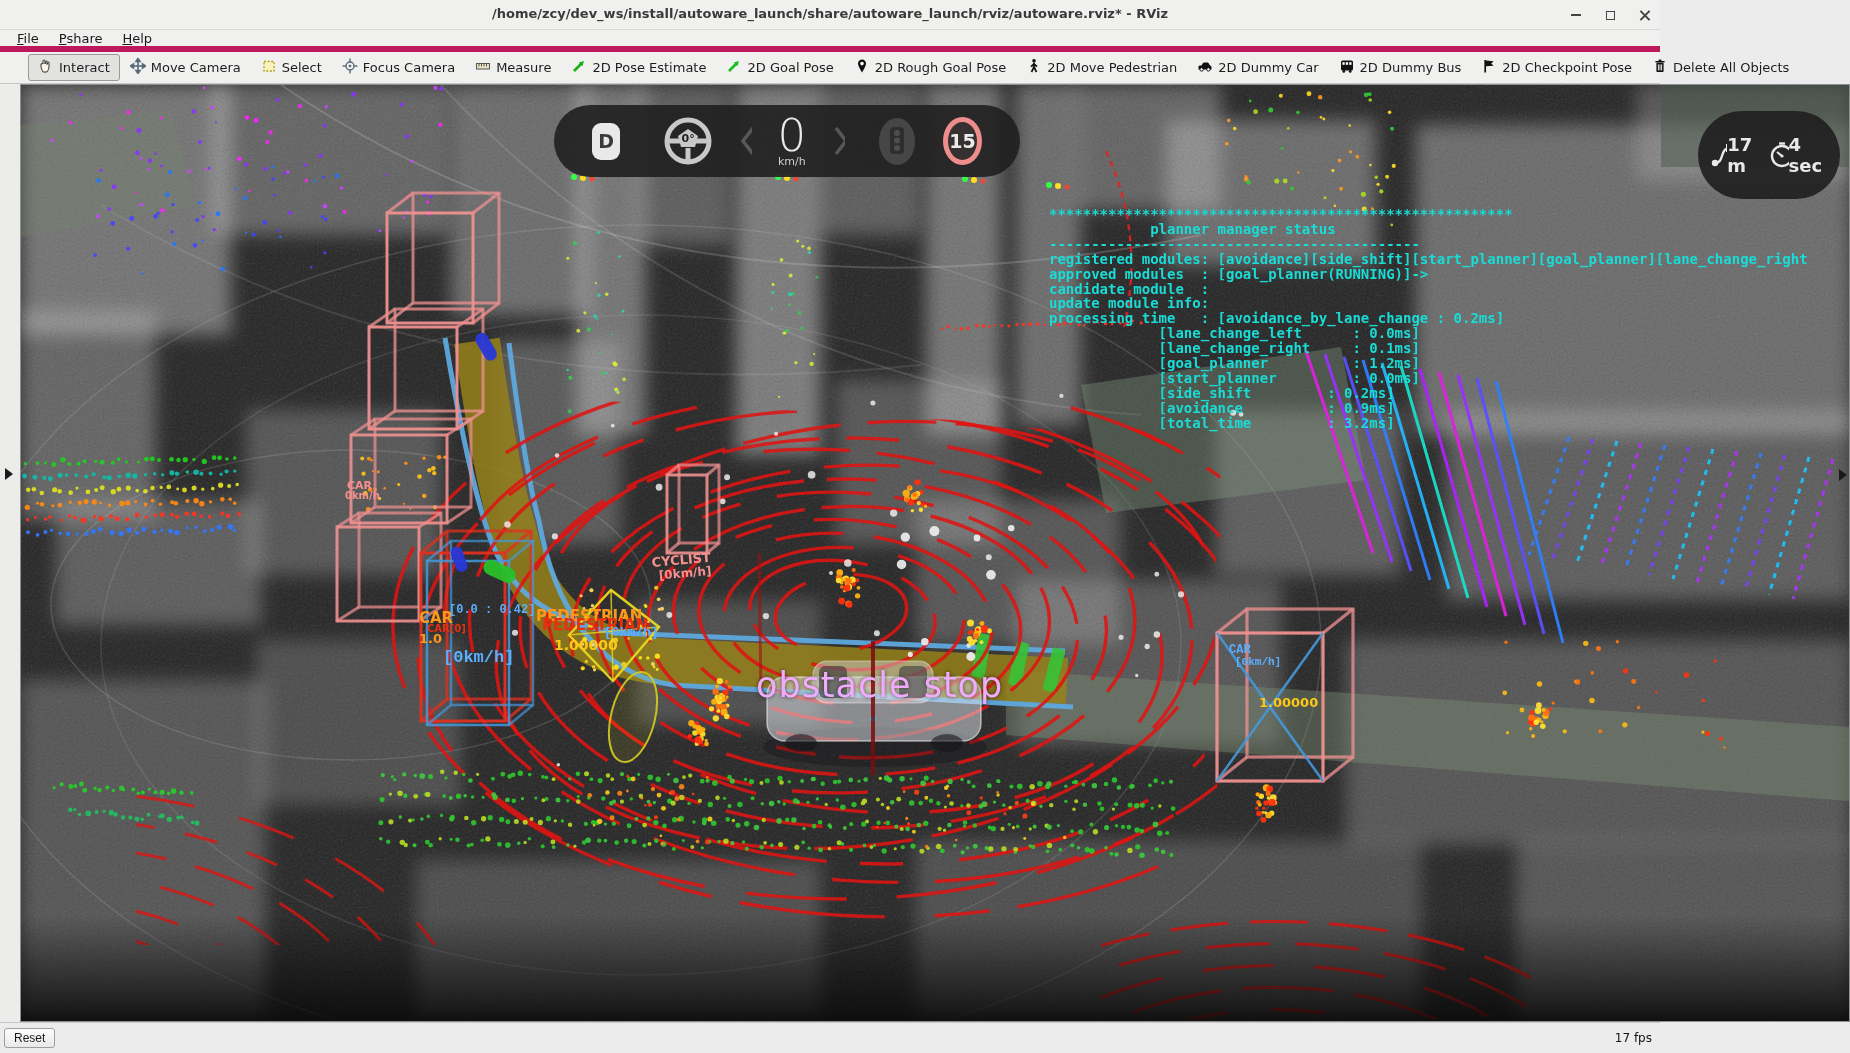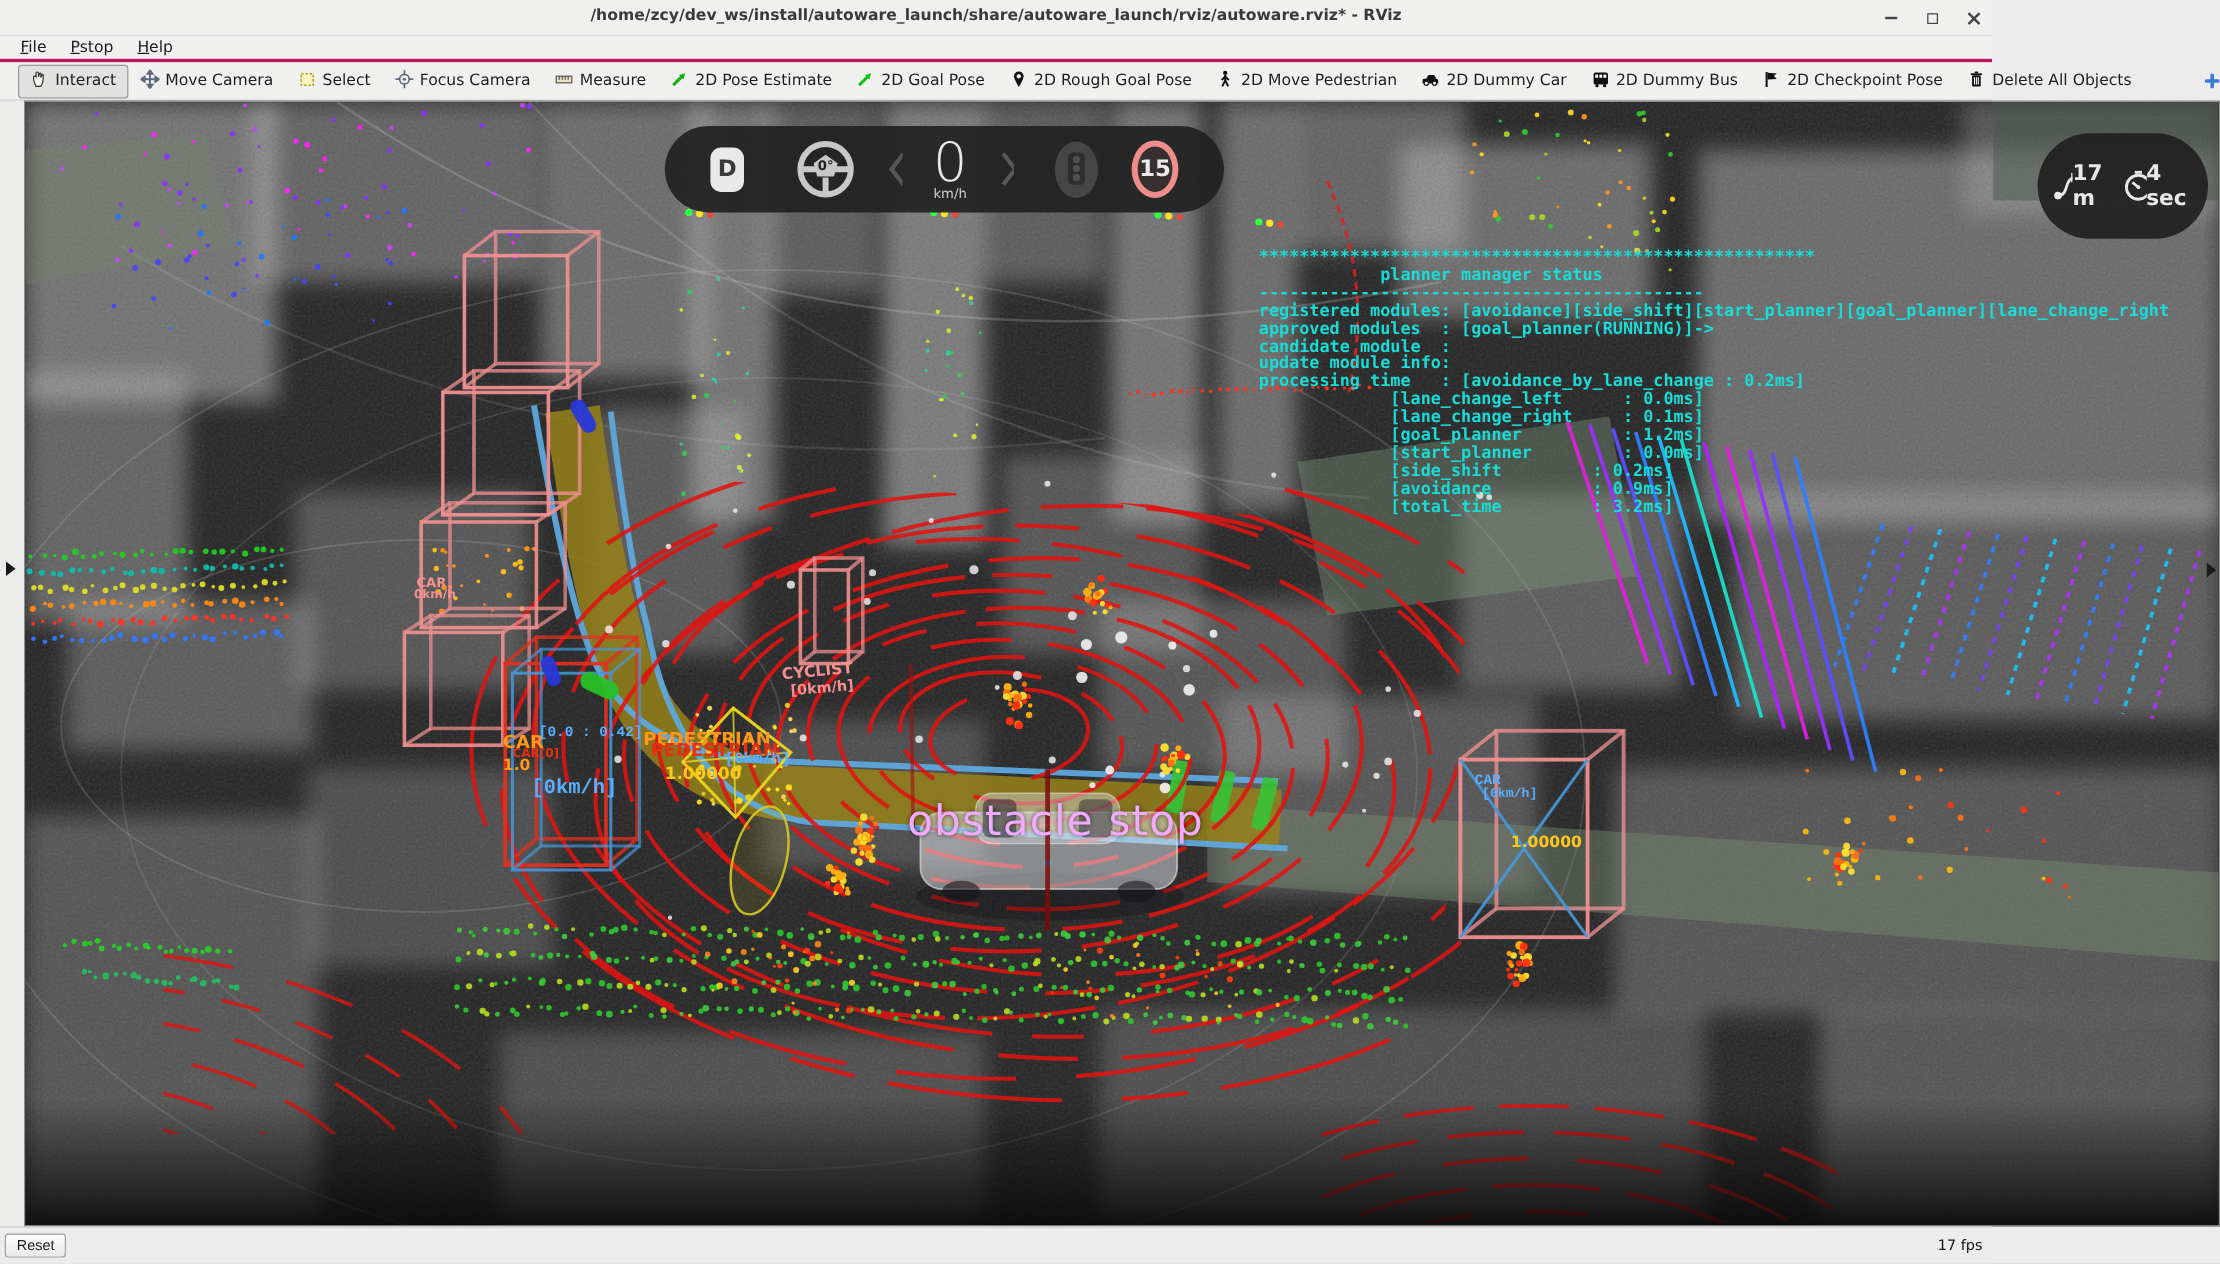--- a/index.html
+++ b/index.html
@@ -12,26 +12,26 @@
   .title-text{position:absolute;left:0;right:0;top:6px;text-align:center;font-size:13px;font-weight:bold;color:#3a3a3a;}
   .win-controls{position:absolute;right:8px;top:0;height:30px;display:flex;align-items:center;gap:18px;}
   .wc{width:16px;height:16px;display:flex;align-items:center;justify-content:center;cursor:default;}
   .wc-min{width:10px;height:2px;background:#444;}
   .wc-max{width:9px;height:9px;border:1.5px solid #444;}
   .wc-close{position:relative;width:11px;height:11px;}
   .wc-close:before,.wc-close:after{content:"";position:absolute;left:5px;top:-1px;width:2px;height:13px;background:#444;}
   .wc-close:before{transform:rotate(45deg);}.wc-close:after{transform:rotate(-45deg);}
 
   
-  .menubar{height:22px;background:#f0f0ef;display:flex;align-items:center;padding-left:8px;gap:2px;border-bottom:3px solid #be185d;}
+  .menubar{height:22px;background:#f0f0ef;display:flex;align-items:center;padding-left:8px;gap:2px;border-bottom:6px solid #be185d;}
   .menu-item{font-size:13px;color:#1a1a1a;padding:1px 9px;}
   .menu-item u{text-decoration:underline;}
 
   
-  .toolbar{height:32px;background:#f0f0ef;border-bottom:1px solid #c6c6c6;display:flex;align-items:center;padding:0 9px;}
+  .toolbar{height:32px;background:#f0f0ef;border-bottom:1px solid #c6c6c6;display:flex;align-items:center;padding:0 22px;}
   .grip{width:7px;height:22px;margin-right:6px;background-image:radial-gradient(#b5b5b5 1px,transparent 1px);background-size:3px 4px;}
   .tbtn{display:flex;align-items:center;gap:5px;font-size:13px;color:#1d1d1d;padding:3px 9px;border:1px solid transparent;border-radius:3px;white-space:nowrap;}
   .tbtn.active{background:#e2e2e1;border-color:#9a9a9a;}
   .tbtn svg{flex:0 0 auto;}
   .tool-pm{display:flex;align-items:center;gap:36px;margin-left:48px;}
   .pmbtn{width:18px;height:18px;display:flex;align-items:center;justify-content:center;}
 
   
   .viewport-row{position:relative;height:938px;background:#ececec;}
   .left-gutter{position:absolute;left:0;top:0;width:20px;height:938px;background:#ececea;}
@@ -95,21 +95,21 @@
           <div class="wc-max"></div>
         </div>
       <div class="wc">
           <div class="wc-close"></div>
         </div>
     </div>
   </div>
 
   <div class="menubar">
     <div class="menu-item"><u>F</u><span>ile</span></div>
-    <div class="menu-item"><u>P</u><span>stop</span></div>
+    <div class="menu-item"><u>P</u><span>share</span></div>
     <div class="menu-item"><u>H</u><span>elp</span></div>
   </div>
 
   <div class="toolbar">
     <div class="grip"></div>
 
     <div class="tbtn active">
       <span><svg width="16" height="16">
             <path d="M5 14 C4 12 3 10 3 8 L3 6 Q4 5 5 6 L5 3 Q5 2 6 2 Q7 2 7 3 L7 6 L8 3.5 Q8.3 2.6 9 3 L9 6.5 L10 4.5 Q10.5 3.8 11 4.2 L11 8 C11 11 10 12.5 9 14 Z" fill="#f8f4ea" stroke="#333" stroke-width="1"></path>
           </svg></span>

